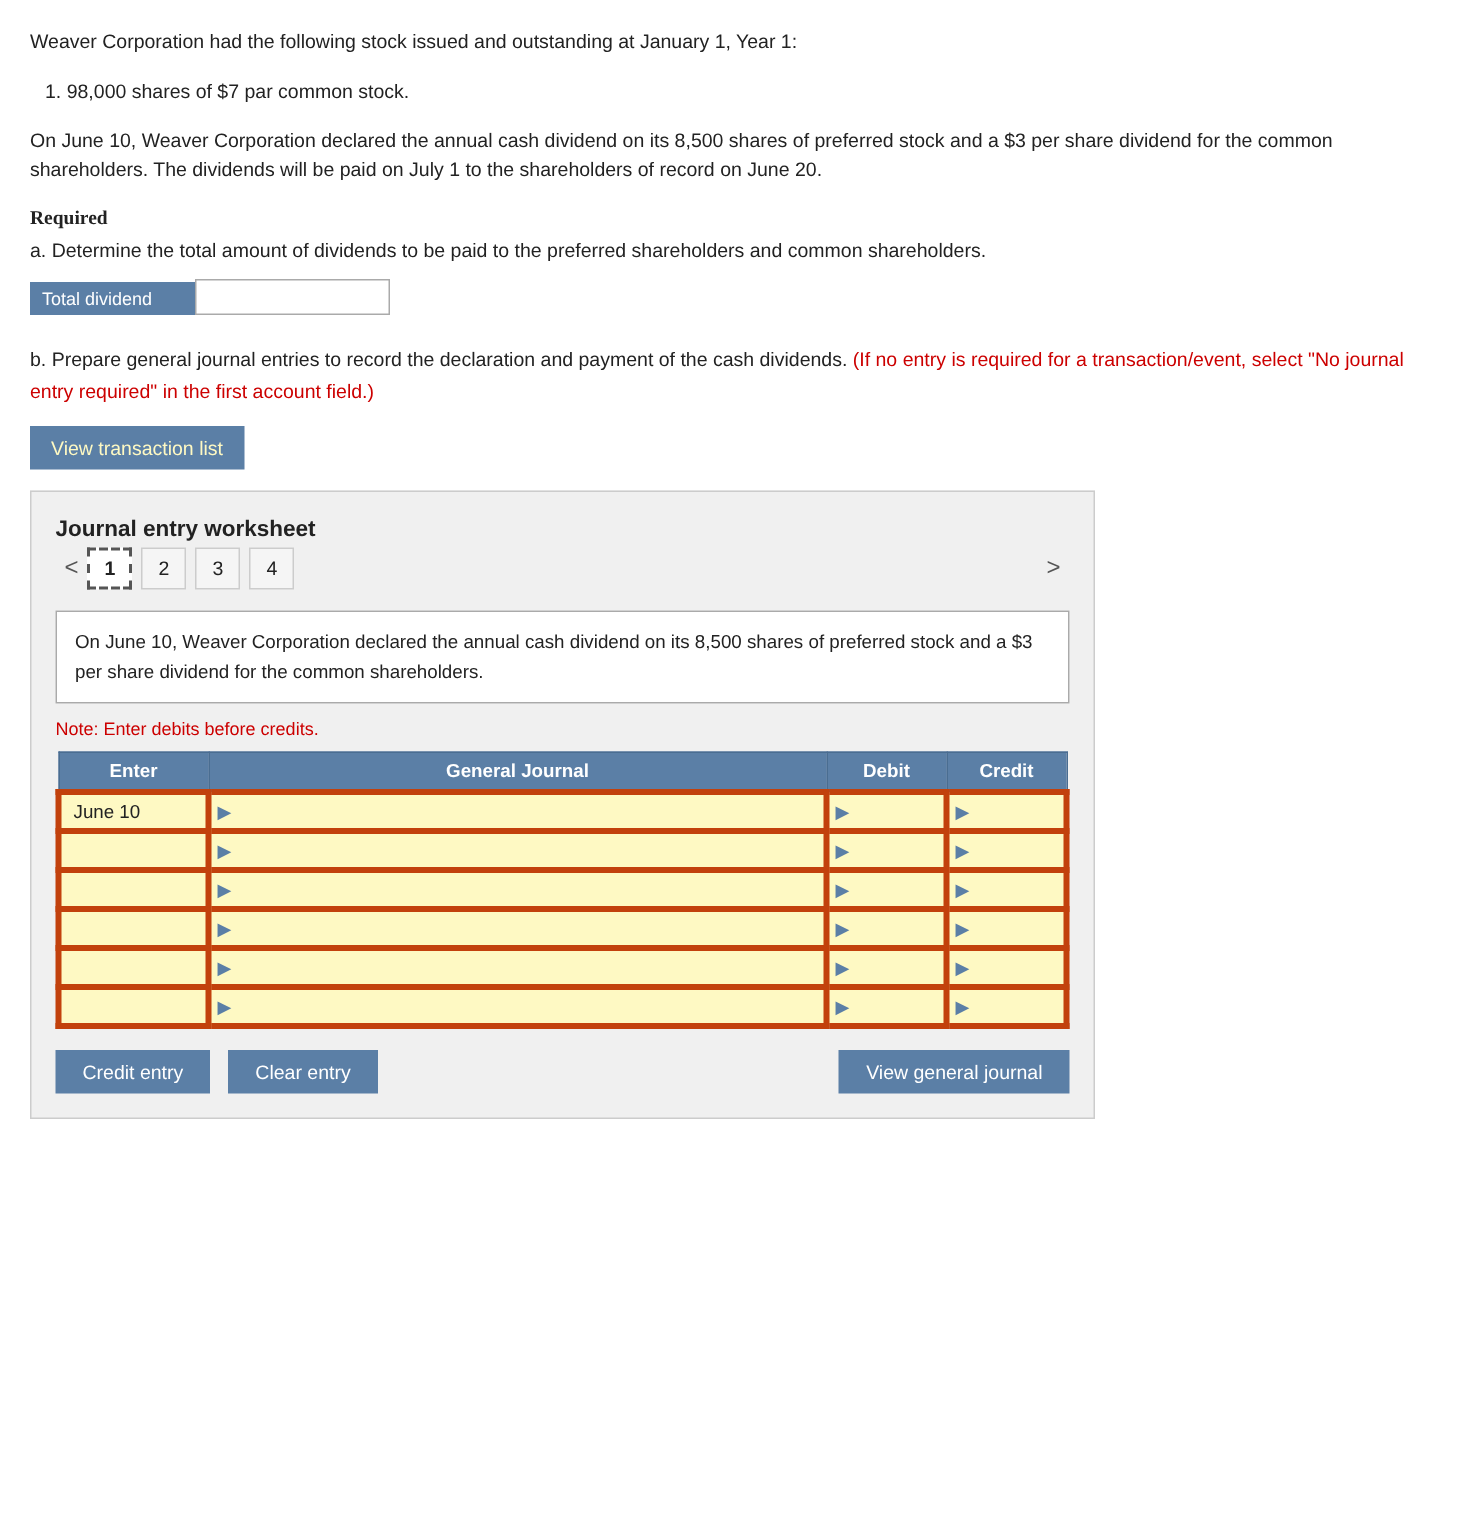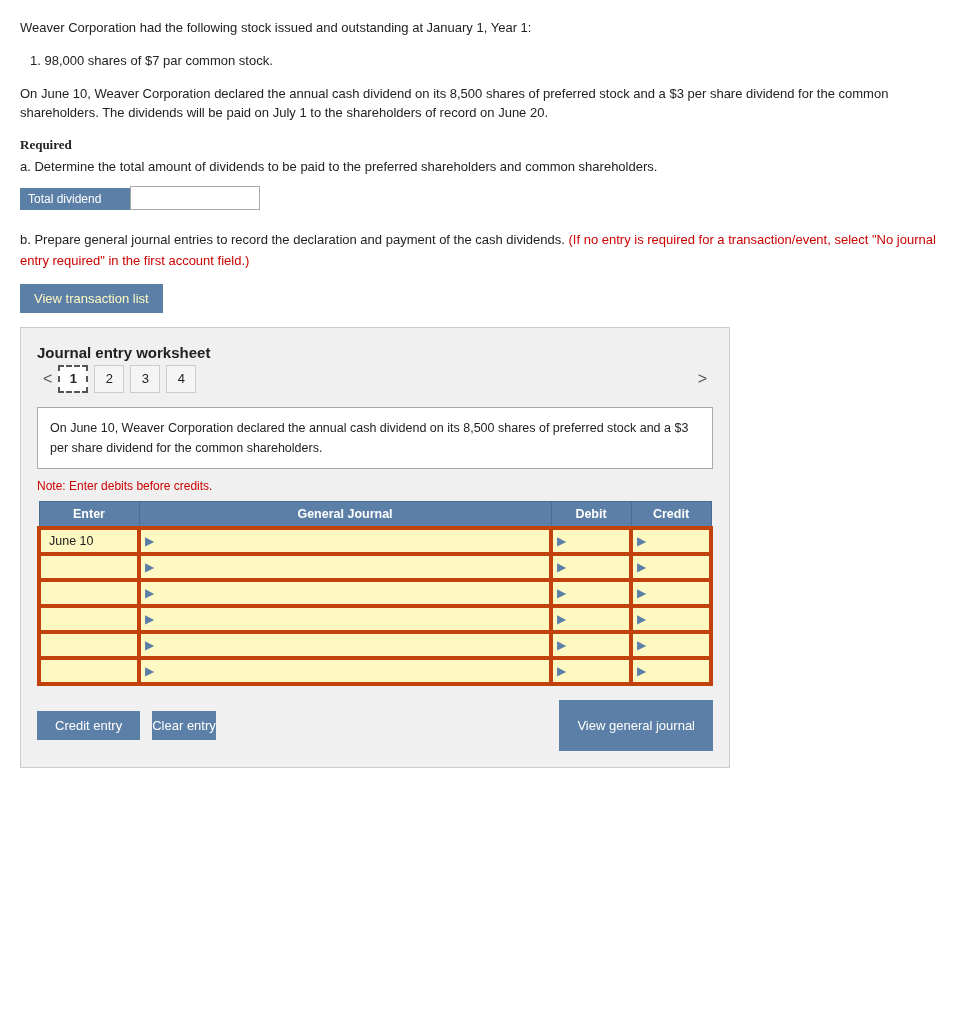--- a/index.html
+++ b/index.html
@@ -238,30 +238,30 @@
       border: none;
       padding: 7px 18px;
       font-size: 13px;
       cursor: pointer;
     }
 
     .btn-clear {
       background-color: #5b7fa6;
       color: #fff;
       border: none;
-      padding: 7px 0;
+      padding: 7px 18px;
       font-size: 13px;
       cursor: pointer;
     }
 
     .btn-view-general {
       background-color: #5b7fa6;
       color: #fff;
       border: none;
-      padding: 18px 18px;
+      padding: 7px 18px;
       font-size: 13px;
       cursor: pointer;
       margin-left: auto;
     }
   </style>
 </head>
 <body>
 
 
 

